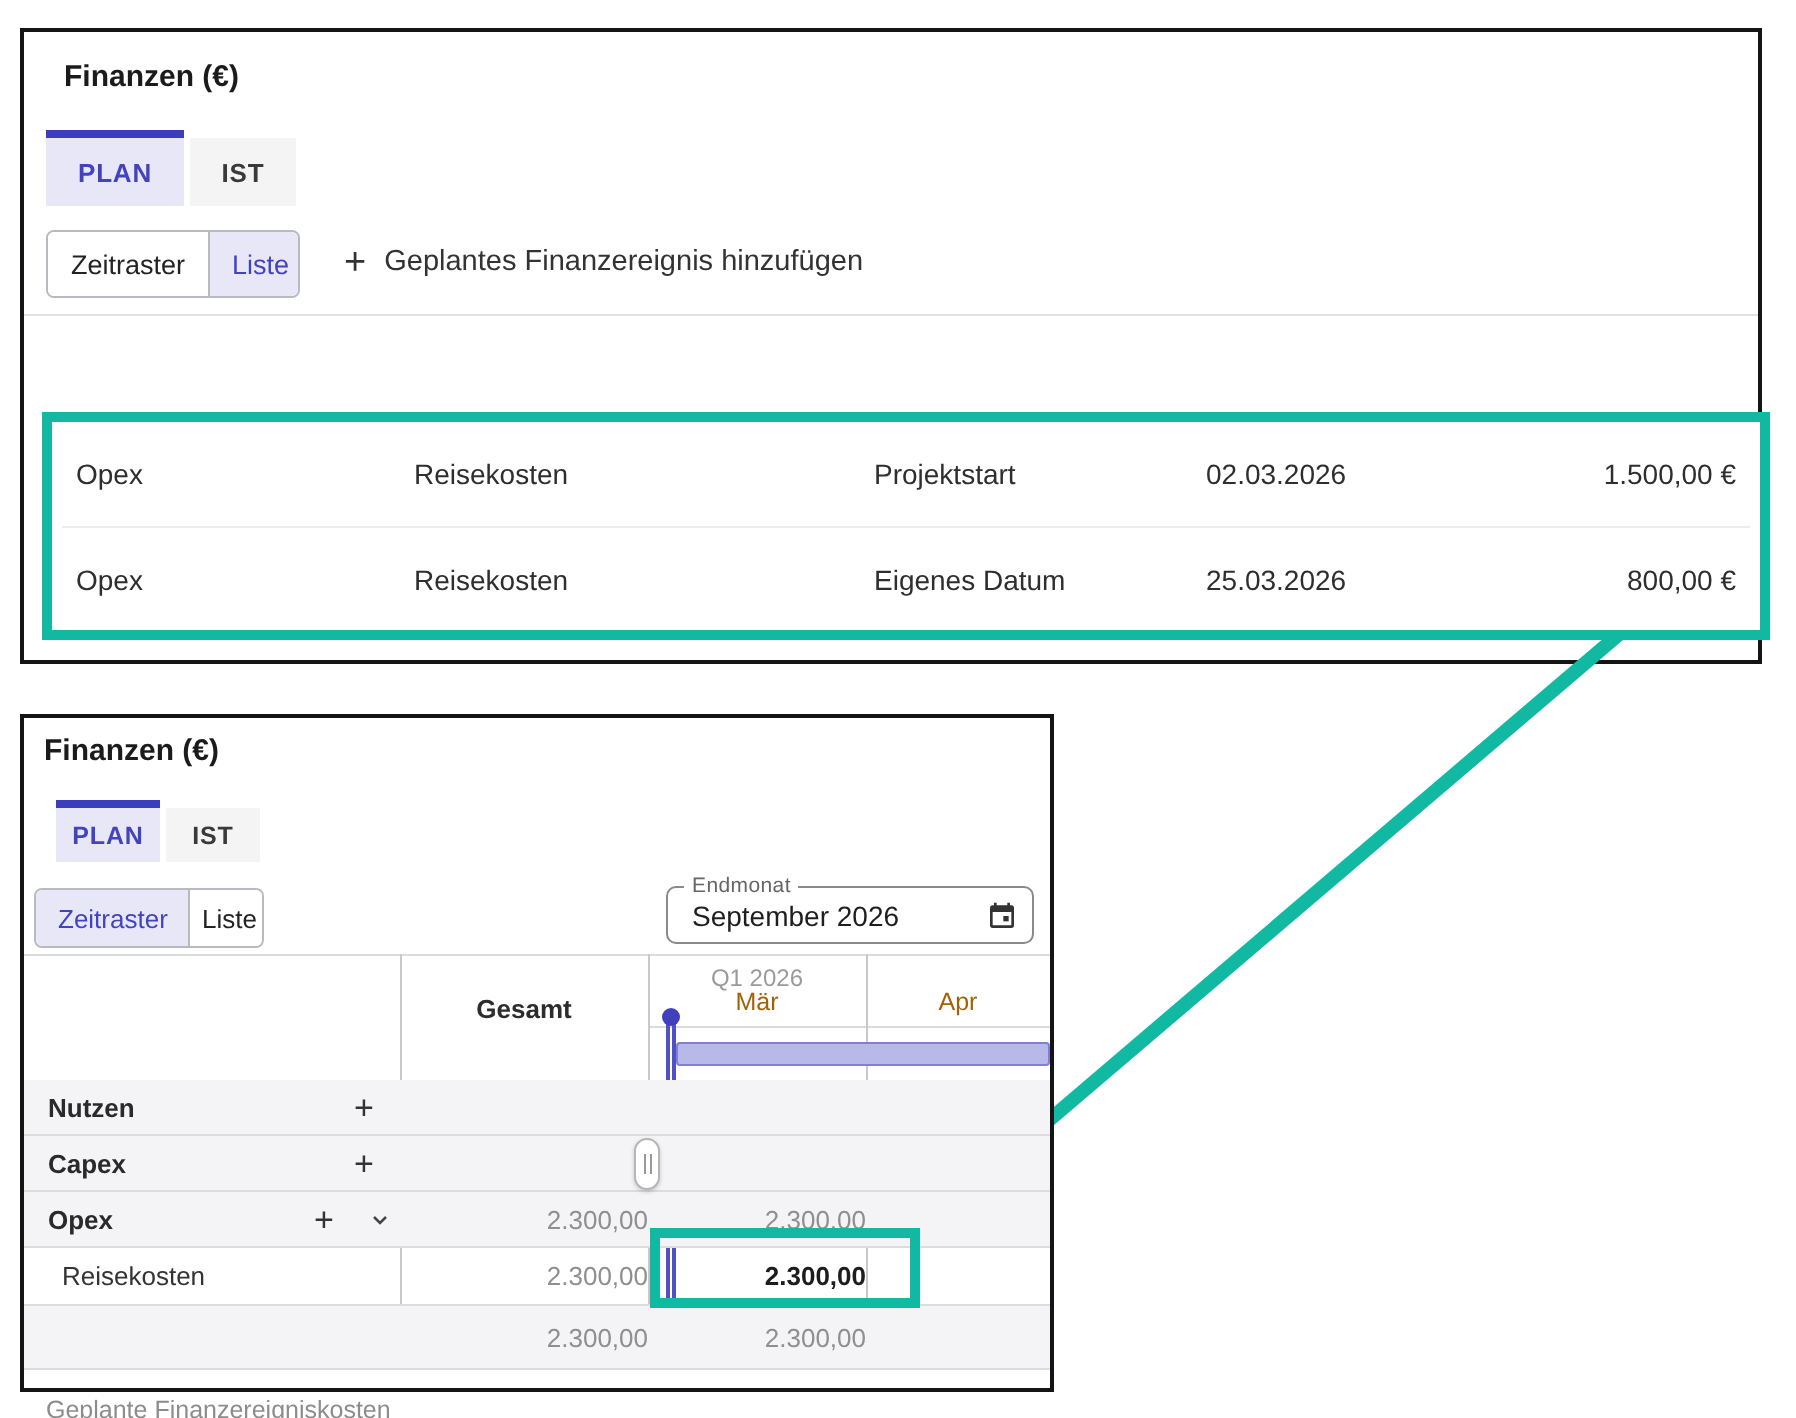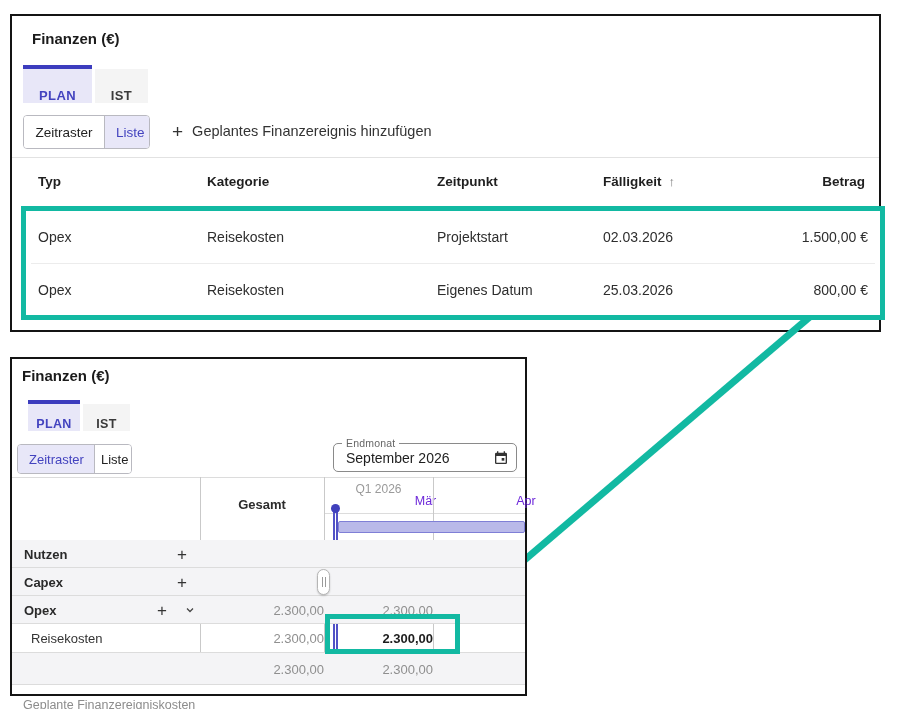--- a/index.html
+++ b/index.html
@@ -2,21 +2,21 @@
 <html><head>
 <meta charset="utf-8">
 <style>
   html,body{margin:0;padding:0;background:#fff;}
   .stage{position:relative;width:896px;height:709px;background:#fff;overflow:hidden;
          font-family:"Liberation Sans",sans-serif;color:#222;}
   .panel{position:absolute;background:#fff;border:2px solid #141414;box-sizing:border-box;}
   .ptitle{position:absolute;margin:0;font-size:15px;font-weight:700;color:#1b1b1b;}
   
   .tab{position:absolute;box-sizing:border-box;border-top:4px solid transparent;background:#f4f4f4;
-       background-clip:padding-box;display:flex;align-items:flex-end;justify-content:center;
+       background-clip:padding-box;display:flex;align-items:center;justify-content:center;
        font-size:13px;font-weight:600;letter-spacing:.4px;color:#3a3a3a;cursor:pointer;}
   .tab.active{border-top-color:#3c3cbe;background:#e8e7f8;color:#4343bf;}
   
   .segmented{position:absolute;display:flex;border:1px solid #b9b9c0;border-radius:4px;overflow:hidden;background:#fff;}
   .seg{border:none;margin:0;background:#fff;font-family:inherit;font-size:13.5px;color:#232323;
        padding:0 11px;cursor:pointer;border-right:1px solid #b9b9c0;}
   .seg:last-child{border-right:none;}
   .seg.sel{background:#e8e7f8;color:#4343bf;font-weight:500;}
   .add-btn{position:absolute;display:flex;align-items:center;gap:9px;border:none;background:transparent;
        font-family:inherit;font-size:14.5px;color:#333;cursor:pointer;height:32px;padding:0;}
@@ -37,21 +37,21 @@
   .dfield{position:absolute;border:1px solid #8a8a8a;border-radius:5px;background:#fff;box-sizing:border-box;}
   .dlabel{position:absolute;top:-7px;left:8px;font-size:10.5px;color:#666;background:#fff;padding:0 4px;letter-spacing:.2px;}
   .dvalue{position:absolute;left:12px;top:50%;transform:translateY(-50%);font-size:14px;color:#1e1e1e;}
   .calbtn{position:absolute;right:7px;top:50%;transform:translateY(-50%);border:none;background:transparent;padding:0;cursor:pointer;line-height:0;}
   
   .grid{position:absolute;}
   .vline{position:absolute;top:0;width:1px;height:207px;background:#c9c9c9;}
   .hline{position:absolute;height:1px;background:#dcdcdc;}
   .gesamt-h{position:absolute;text-align:center;font-size:13px;font-weight:700;color:#2c2c2c;}
   .q-label{position:absolute;text-align:center;font-size:12px;color:#9a9a9a;}
-  .m-label{position:absolute;text-align:center;font-size:12.5px;color:#6d28d9;margin-left:47px;}
+  .m-label{position:absolute;text-align:center;font-size:12.5px;color:#a16207;}
   .tl-bar{position:absolute;background:#b9b9e9;border:1px solid #7f7fd6;box-sizing:border-box;border-radius:2px;}
   .marker{position:absolute;width:5px;box-sizing:border-box;border-left:2px solid #5151c6;border-right:2px solid #5151c6;}
   .dot{position:absolute;width:9px;height:9px;border-radius:50%;background:#4040bc;}
   .grow{position:absolute;left:0;width:513px;}
   .grow.gray{background:#f4f4f6;}
   .glabel{position:absolute;top:50%;transform:translateY(-50%);font-size:13px;font-weight:700;color:#2a2a2a;}
   .glabel.sub{font-weight:400;color:#333;}
   .glabel.muted{font-weight:400;font-size:12.5px;color:#8c8c8c;}
   .gplus{position:absolute;top:50%;transform:translateY(-50%);border:none;background:transparent;
          font-size:17px;color:#333;cursor:pointer;padding:0;line-height:1;font-family:inherit;}
@@ -84,29 +84,20 @@
       <button class="seg sel" style="width:44px;">Liste</button>
     </div>
 
     <button class="add-btn" style="left:160px;top:99px;">
       <span class="plus">+</span>
       <span>Geplantes Finanzereignis hinzufügen</span>
     </button>
 
     <div class="divider" style="left:0;top:141px;width:867px;"></div>
 
-    <div class="thead" style="top:142px;">
-      <span class="th" style="left:26px;">Typ</span>
-      <span class="th" style="left:195px;">Kategorie</span>
-      <span class="th" style="left:425px;">Zeitpunkt</span>
-      <span class="th" style="left:591px;">
-        <span>Fälligkeit</span><span class="sort">↑</span>
-      </span>
-      <span class="th right" style="right:10px;">Betrag</span>
-    </div>
   </section>
 
   <svg class="arrow" width="898" height="709" viewBox="0 0 898 709">
     <defs>
       <marker id="ah" markerUnits="userSpaceOnUse" markerWidth="22" markerHeight="18" refX="12" refY="8" orient="auto">
         <path d="M0,0 L20,8 L0,16 Z" fill="#12b9a2"></path>
       </marker>
     </defs>
     <line x1="812" y1="315" x2="473" y2="604" stroke="#12b9a2" stroke-width="7" marker-end="url(#ah)"></line>
   </svg>

